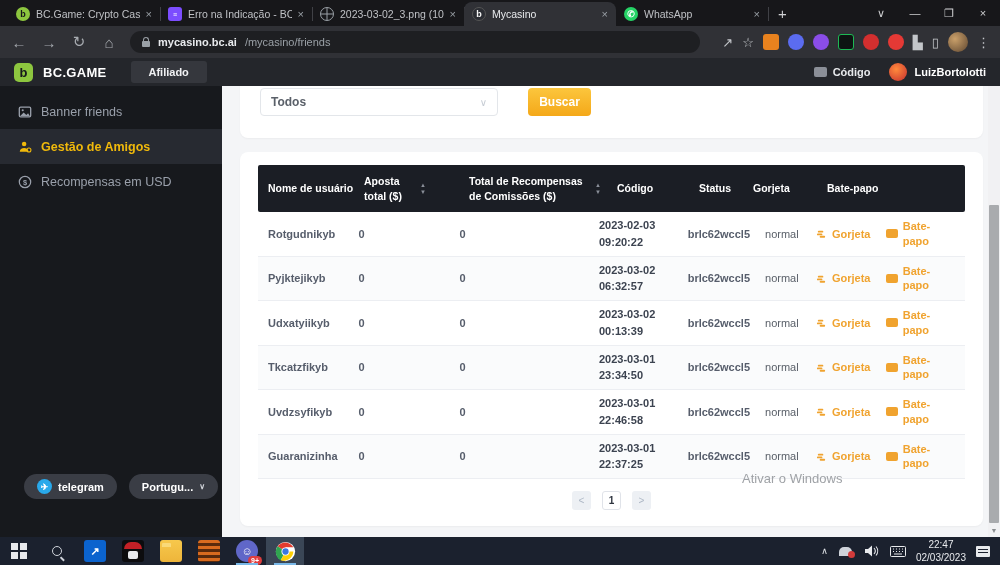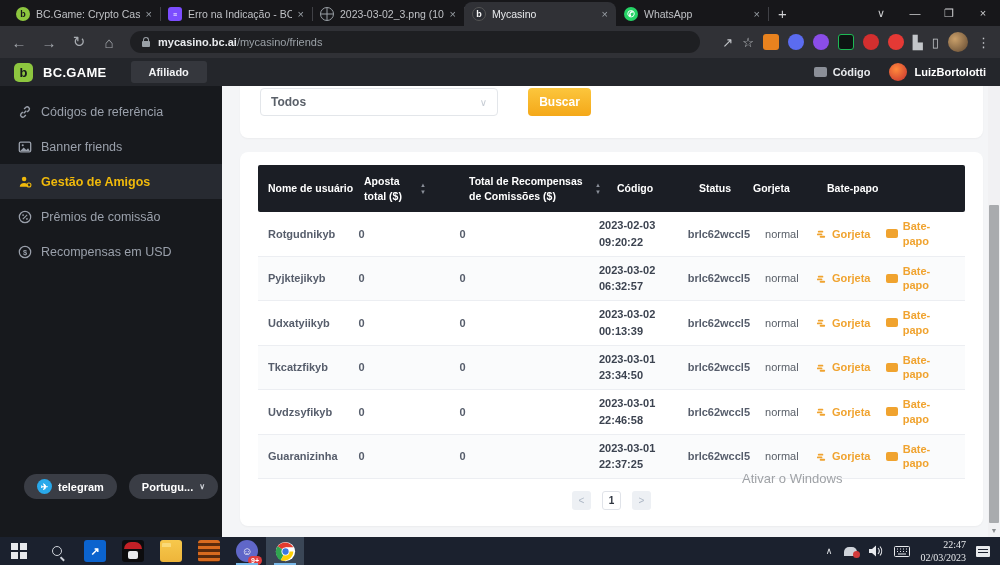--- a/index.html
+++ b/index.html
@@ -26,21 +26,21 @@
   .newtab { color:#cfd0d2; font-size:15px; margin:0 0 4px 10px; }
   .wincontrols { margin-left:auto; display:flex; align-items:center; height:26px; color:#cfd0d2; }
   .wincontrols span { width:34px; text-align:center; font-size:11px; line-height:26px; }
 
   .toolbar { left:0; top:26px; width:1000px; height:32px; background:#303136; display:flex; align-items:center; padding:0 10px; gap:12px; }
   .navic { color:#a7abb0; font-size:15px; width:18px; text-align:center; }
   .omnibox { flex:1; max-width:570px; height:22px; background:#1e1f22; border-radius:11px; display:flex; align-items:center; gap:8px; padding:0 12px; }
   .lock { width:8px; height:6px; background:#9aa0a6; border-radius:1px; position:relative; margin-top:3px; flex:none;}
   .lock::before { content:""; position:absolute; top:-4px; left:1px; width:4px; height:4px; border:1.5px solid #9aa0a6; border-bottom:none; border-radius:3px 3px 0 0; }
   .url { font-size:11px; color:#e8eaed; font-weight:bold; white-space:nowrap; }
-  .url .path { color:#9aa0a6; font-weight:normal; }
+  .url .path { color:#9aa0a6; font-weight:normal;margin-left:8px; }
   .tbright { display:flex; align-items:center; gap:9px; margin-left:auto; }
   .tbright .g { color:#c3c6ca; font-size:13px; }
   .ext { width:16px; height:16px; border-radius:50%; display:inline-block; }
   .ext.sq { border-radius:3px; }
   .avatar-sm { width:20px; height:20px; border-radius:50%; background:radial-gradient(circle at 35% 35%, #caa06a, #5e4630); }
 
   
   .siteheader { left:0; top:58px; width:1000px; height:28px; background:#24262b; display:flex; align-items:center; padding:0 14px; gap:10px; }
   .bclogo { width:19px; height:19px; border-radius:5px; background:#8dc63f; color:#17181c; font-weight:bold; font-size:13px; display:flex; align-items:center; justify-content:center; }
   .brand { color:#fff; font-weight:bold; font-size:13px; letter-spacing:.3px; }
@@ -117,21 +117,21 @@
   .appic.stripes { background:repeating-linear-gradient(180deg,#d96b1f 0 3px,#5a2a0c 3px 6px); }
   .appic.discord { background:#6067c8; border-radius:50%; position:relative; }
   .badge { position:absolute; right:-4px; bottom:-3px; background:#e03e3e; color:#fff; font-size:7px; font-weight:bold; border-radius:7px; padding:1px 3px; line-height:1; }
   .openline { position:absolute; bottom:0; left:8px; right:8px; height:2px; background:#79b8e8; }
   .tbbtn.activeapp { background:#3a4656; }
   .tray { margin-left:auto; display:flex; align-items:center; gap:10px; padding-right:10px; color:#e8eaed; }
   .tray .chevup { font-size:9px; color:#dfe2e6; }
   .trayic { width:16px; height:14px; position:relative; display:flex; align-items:center; justify-content:center; }
   .netic { width:13px; height:9px; background:#cfd3da; border-radius:5px 5px 0 0; position:relative; }
   .netic::after { content:""; position:absolute; right:-3px; bottom:-2px; width:7px; height:7px; background:#d23b3b; border-radius:50%; }
-  .clock { text-align:right; font-size:10px; line-height:1.3;font-family:Liberation Serif, serif; }
+  .clock { text-align:center; font-size:10px; line-height:1.3; }
   .notific { width:14px; height:11px; background:#e8eaed; border-radius:1px; position:relative; }
   .notific::after { content:""; position:absolute; left:2px; bottom:-3px; border:3px solid transparent; border-top-color:#e8eaed; }
   .notific i { position:absolute; left:2px; right:2px; height:1px; background:#1b212e; display:block; }
   .notific i.a{top:3px} .notific i.b{top:6px}
 </style>
 </head>
 <body>
 
 <div class="abs titlebar">
   <div class="tabs">
@@ -206,52 +206,33 @@
       </span>
     <span class="avatar-user"></span>
     <span class="uname">LuizBortolotti</span>
   </div>
 </div>
 
 <div class="abs sidebar">
   <div style="height:8px"></div>
   <div class="sideitem">
     <svg width="14" height="14" viewBox="0 0 16 16">
-        <g fill="none" stroke="#9aa0ab" stroke-width="1.6">
-          <path d="M6.5 9.5 9.5 6.5"></path>
-          <path d="M7 4.5 9 2.5a2.5 2.5 0 0 1 3.5 3.5L10.5 8"></path>
-          <path d="M9 11.5 7 13.5A2.5 2.5 0 0 1 3.5 10L5.5 8"></path>
-        </g>
-      </svg>
-    <span>Códigos de referência</span>
-  </div>
-  <div class="sideitem">
-    <svg width="14" height="14" viewBox="0 0 16 16">
         <rect x="1.5" y="2.5" width="13" height="11" rx="1.5" fill="none" stroke="#9aa0ab" stroke-width="1.5"></rect>
         <circle cx="5.4" cy="6" r="1.2" fill="#9aa0ab"></circle>
         <path d="M2.5 12.5 6.5 8.5l3 3 2-2 2 3z" fill="#9aa0ab"></path>
       </svg>
     <span>Banner friends</span>
   </div>
   <div class="sideitem active">
     <svg width="14" height="14" viewBox="0 0 16 16">
         <circle cx="7" cy="4.5" r="2.6" fill="#f0b90b"></circle>
         <path d="M2 13.5c0-2.8 2.2-4.5 5-4.5s5 1.7 5 4.5z" fill="#f0b90b"></path>
         <circle cx="12.5" cy="11.5" r="2.3" fill="none" stroke="#f0b90b" stroke-width="1.2"></circle>
       </svg>
     <span>Gestão de Amigos</span>
-  </div>
-  <div class="sideitem">
-    <svg width="14" height="14" viewBox="0 0 16 16">
-        <circle cx="8" cy="8" r="6.5" fill="none" stroke="#9aa0ab" stroke-width="1.4"></circle>
-        <path d="M5.5 10.5 10.5 5.5" stroke="#9aa0ab" stroke-width="1.3"></path>
-        <circle cx="5.8" cy="5.8" r="1" fill="#9aa0ab"></circle>
-        <circle cx="10.2" cy="10.2" r="1" fill="#9aa0ab"></circle>
-      </svg>
-    <span>Prêmios de comissão</span>
   </div>
   <div class="sideitem">
     <svg width="14" height="14" viewBox="0 0 16 16">
         <circle cx="8" cy="8" r="6.5" fill="none" stroke="#9aa0ab" stroke-width="1.4"></circle>
         <text x="8" y="11" font-size="8.5" fill="#9aa0ab" text-anchor="middle" font-weight="bold">$</text>
       </svg>
     <span>Recompensas em USD</span>
   </div>
   <div class="sidefoot">
     <span class="pill">

